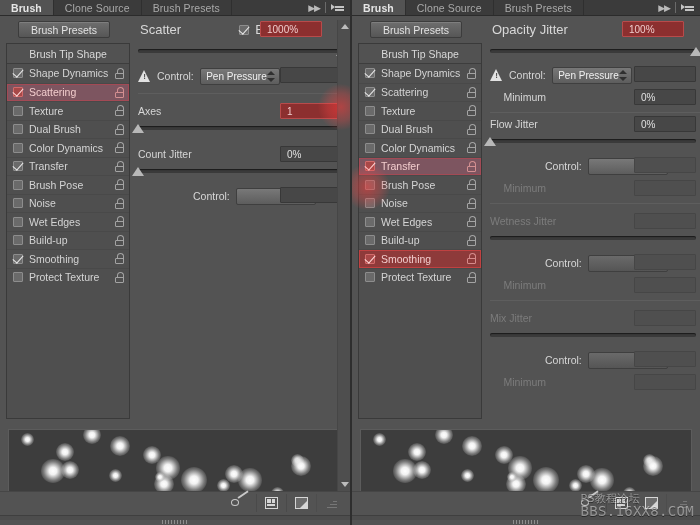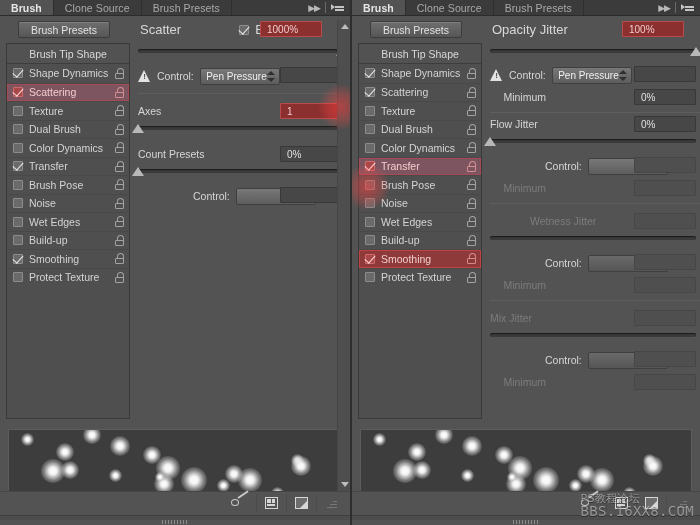--- a/index.html
+++ b/index.html
@@ -428,21 +428,21 @@
         <div class="row" style="margin-top:6px;">
           <span class="lbl">Axes</span>
           <span class="num red">1</span>
         </div>
         <div class="slider">
           <div class="track"></div>
           <div class="thumb" style="left:0%;"></div>
         </div>
 
         <div class="row" style="margin-top:7px;">
-          <span class="lbl">Count Presets</span>
+          <span class="lbl">Count Jitter</span>
           <span class="num">0%</span>
         </div>
         <div class="slider">
           <div class="track"></div>
           <div class="thumb" style="left:0%;"></div>
         </div>
 
         <div class="ctrl-row" style="margin-top:6px;">
           <span class="warn spacer"></span>
           <span class="ctrl-lbl" style="margin-left:36px;">Control:</span>
@@ -709,21 +709,21 @@
         <div class="min-row">
           <span class="min-lbl dim">Minimum</span>
           <span class="min-slider">
             <span class="track dim"></span>
           </span>
           <span class="num dimbox" style="top:3px;right:4px;"></span>
         </div>
 
         <div class="divider" style="margin-top:4px;"></div>
 
-        <div class="row" style="margin-top:6px;margin-left:40px;">
+        <div class="row" style="margin-top:6px;">
           <span class="lbl dim">Wetness Jitter</span>
           <span class="num dimbox" style="right:4px;"></span>
         </div>
         <div class="slider" style="margin-right:4px;">
           <div class="track"></div>
         </div>
 
         <div class="ctrl-row" style="margin-top:6px;">
           <span class="warn spacer"></span>
           <span class="ctrl-lbl" style="margin-left:36px;">Control:</span>

